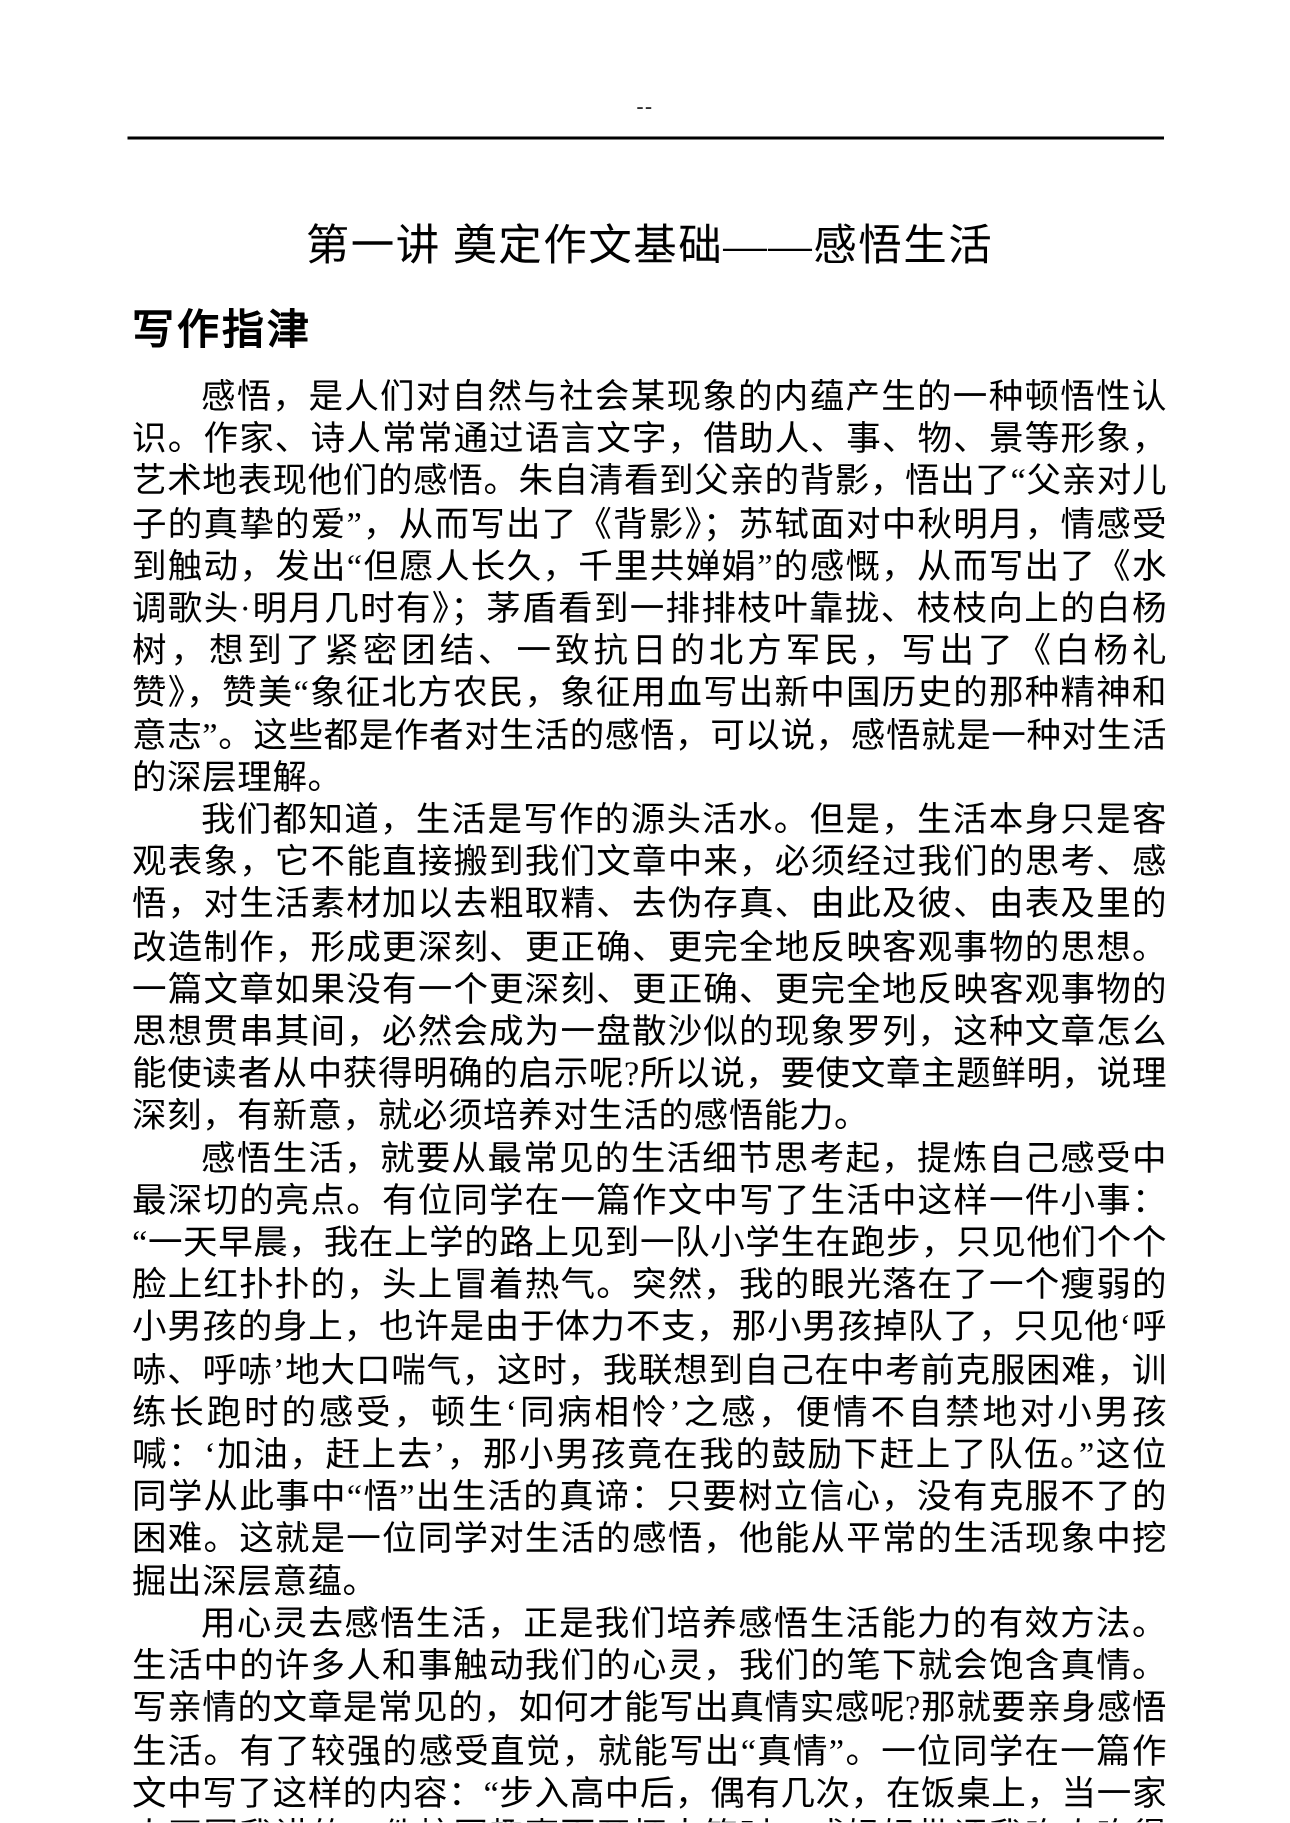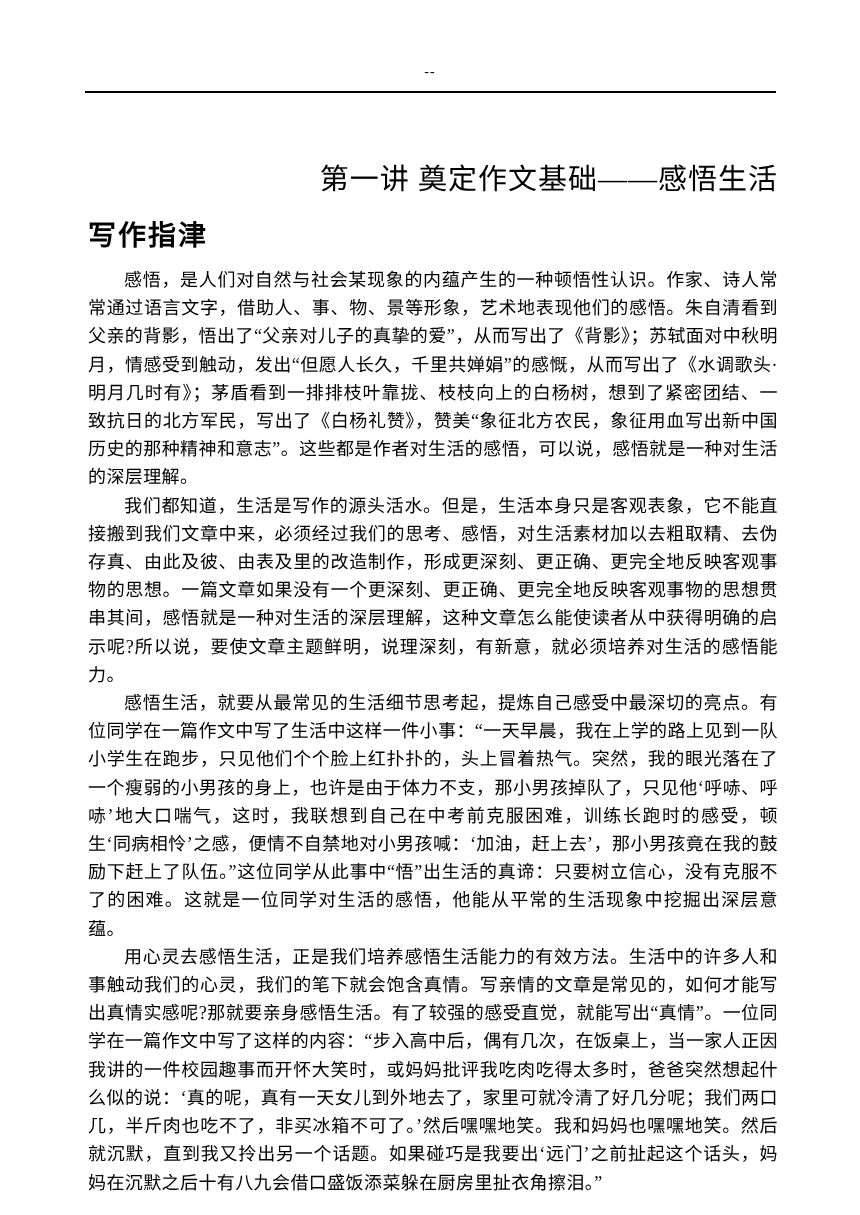--- a/index.html
+++ b/index.html
@@ -35,40 +35,40 @@
     height: 0;
     border-top: 2px solid #000000;
   }
   .content {
     position: absolute;
     top: 140px;
     left: 88px;
     width: 690px;
   }
   .doc-title {
-    margin-top: 19px;
-    text-align: right;
+    margin-top: 4px;
+    text-align: center;
     font-size: 29px;
     font-weight: 400;
     line-height: 40px;
     letter-spacing: 1px;
     white-space: nowrap;
   }
   .section-heading {
     margin-top: 19px;
     font-size: 28px;
     font-weight: 700;
     line-height: 36px;
     letter-spacing: 2px;
   }
   .paragraphs {
     margin-top: 12px;
   }
   .paragraphs p {
-    font-size: 18px;
+    font-size: 23px;
     line-height: 28.2px;
     text-indent: 2em;
     text-align: justify;
     text-justify: inter-ideograph;
     letter-spacing: 0.4px;
     word-break: break-all;
   }
   .footer-mark {
     position: absolute;
     top: 1110px;
@@ -88,21 +88,21 @@
   <div class="header-rule"></div>
 
   <div class="content">
 
     <h1 class="doc-title">第一讲 奠定作文基础——感悟生活</h1>
 
     <h2 class="section-heading">写作指津</h2>
 
     <div class="paragraphs">
       <p>感悟，是人们对自然与社会某现象的内蕴产生的一种顿悟性认识。作家、诗人常常通过语言文字，借助人、事、物、景等形象，艺术地表现他们的感悟。朱自清看到父亲的背影，悟出了“父亲对儿子的真挚的爱”，从而写出了《背影》；苏轼面对中秋明月，情感受到触动，发出“但愿人长久，千里共婵娟”的感慨，从而写出了《水调歌头·明月几时有》；茅盾看到一排排枝叶靠拢、枝枝向上的白杨树，想到了紧密团结、一致抗日的北方军民，写出了《白杨礼赞》，赞美“象征北方农民，象征用血写出新中国历史的那种精神和意志”。这些都是作者对生活的感悟，可以说，感悟就是一种对生活的深层理解。</p>
-      <p>我们都知道，生活是写作的源头活水。但是，生活本身只是客观表象，它不能直接搬到我们文章中来，必须经过我们的思考、感悟，对生活素材加以去粗取精、去伪存真、由此及彼、由表及里的改造制作，形成更深刻、更正确、更完全地反映客观事物的思想。一篇文章如果没有一个更深刻、更正确、更完全地反映客观事物的思想贯串其间，感悟就是一种对生活的深层理解，这种文章怎么能使读者从中获得明确的启示呢?所以说，要使文章主题鲜明，说理深刻，有新意，就必须培养对生活的感悟能力。</p>
+      <p>我们都知道，生活是写作的源头活水。但是，生活本身只是客观表象，它不能直接搬到我们文章中来，必须经过我们的思考、感悟，对生活素材加以去粗取精、去伪存真、由此及彼、由表及里的改造制作，形成更深刻、更正确、更完全地反映客观事物的思想。一篇文章如果没有一个更深刻、更正确、更完全地反映客观事物的思想贯串其间，必然会成为一盘散沙似的现象罗列，这种文章怎么能使读者从中获得明确的启示呢?所以说，要使文章主题鲜明，说理深刻，有新意，就必须培养对生活的感悟能力。</p>
       <p>感悟生活，就要从最常见的生活细节思考起，提炼自己感受中最深切的亮点。有位同学在一篇作文中写了生活中这样一件小事：“一天早晨，我在上学的路上见到一队小学生在跑步，只见他们个个脸上红扑扑的，头上冒着热气。突然，我的眼光落在了一个瘦弱的小男孩的身上，也许是由于体力不支，那小男孩掉队了，只见他‘呼哧、呼哧’地大口喘气，这时，我联想到自己在中考前克服困难，训练长跑时的感受，顿生‘同病相怜’之感，便情不自禁地对小男孩喊：‘加油，赶上去’，那小男孩竟在我的鼓励下赶上了队伍。”这位同学从此事中“悟”出生活的真谛：只要树立信心，没有克服不了的困难。这就是一位同学对生活的感悟，他能从平常的生活现象中挖掘出深层意蕴。</p>
       <p>用心灵去感悟生活，正是我们培养感悟生活能力的有效方法。生活中的许多人和事触动我们的心灵，我们的笔下就会饱含真情。写亲情的文章是常见的，如何才能写出真情实感呢?那就要亲身感悟生活。有了较强的感受直觉，就能写出“真情”。一位同学在一篇作文中写了这样的内容：“步入高中后，偶有几次，在饭桌上，当一家人正因我讲的一件校园趣事而开怀大笑时，或妈妈批评我吃肉吃得太多时，爸爸突然想起什么似的说：‘真的呢，真有一天女儿到外地去了，家里可就冷清了好几分呢；我们两口儿，半斤肉也吃不了，非买冰箱不可了。’然后嘿嘿地笑。我和妈妈也嘿嘿地笑。然后就沉默，直到我又拎出另一个话题。如果碰巧是我要出‘远门’之前扯起这个话头，妈妈在沉默之后十有八九会借口盛饭添菜躲在厨房里扯衣角擦泪。”</p>
 
     </div>
 
   </div>
 
   <div class="footer-mark">--</div>
 
 </div>

